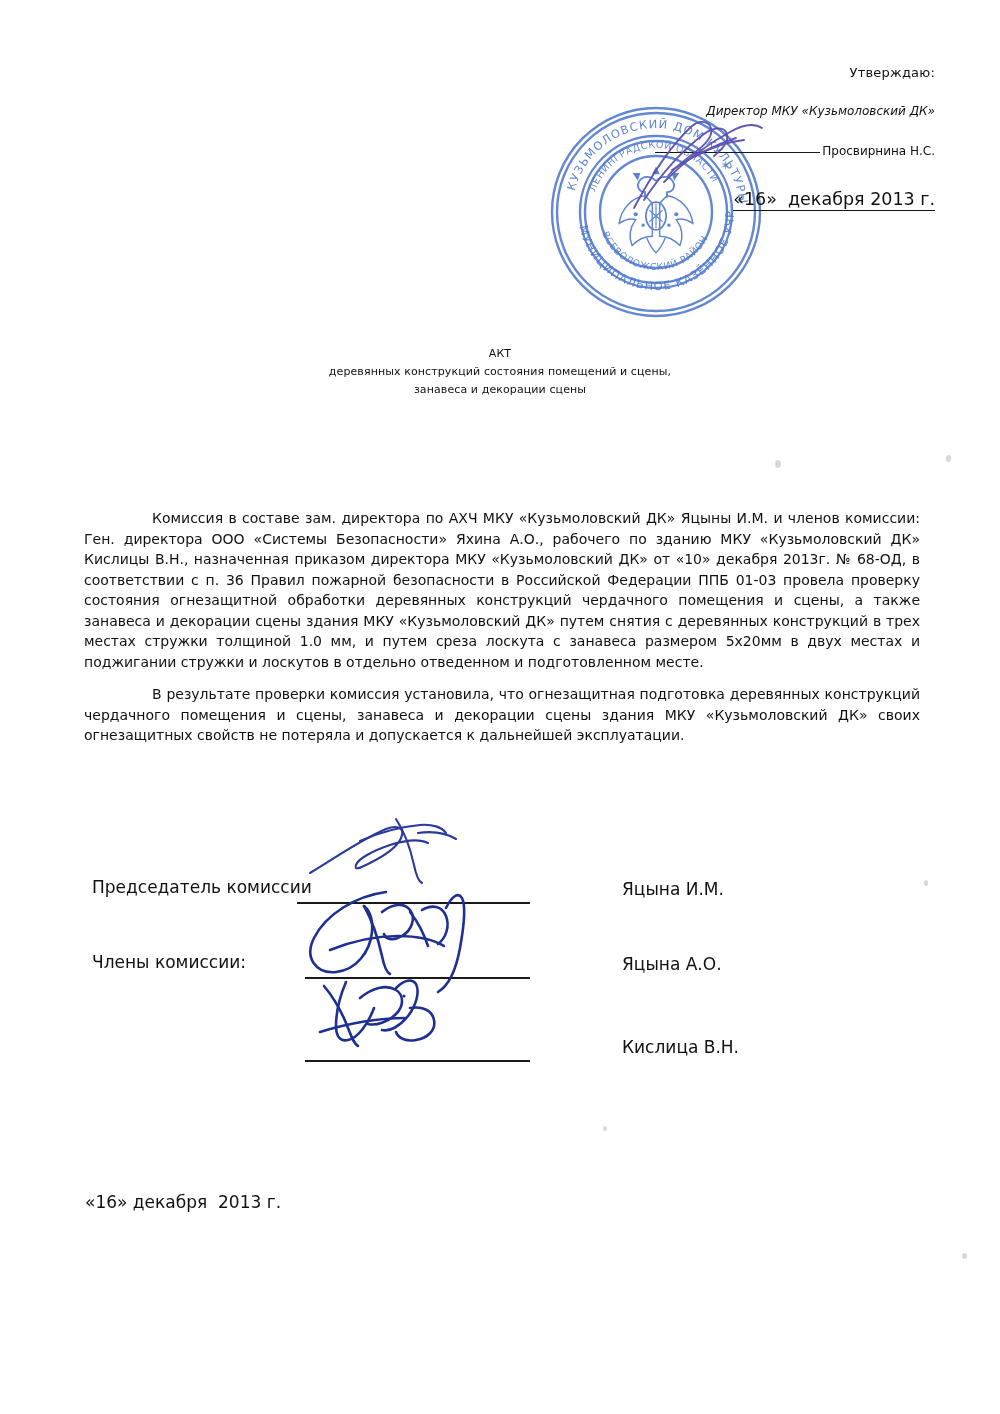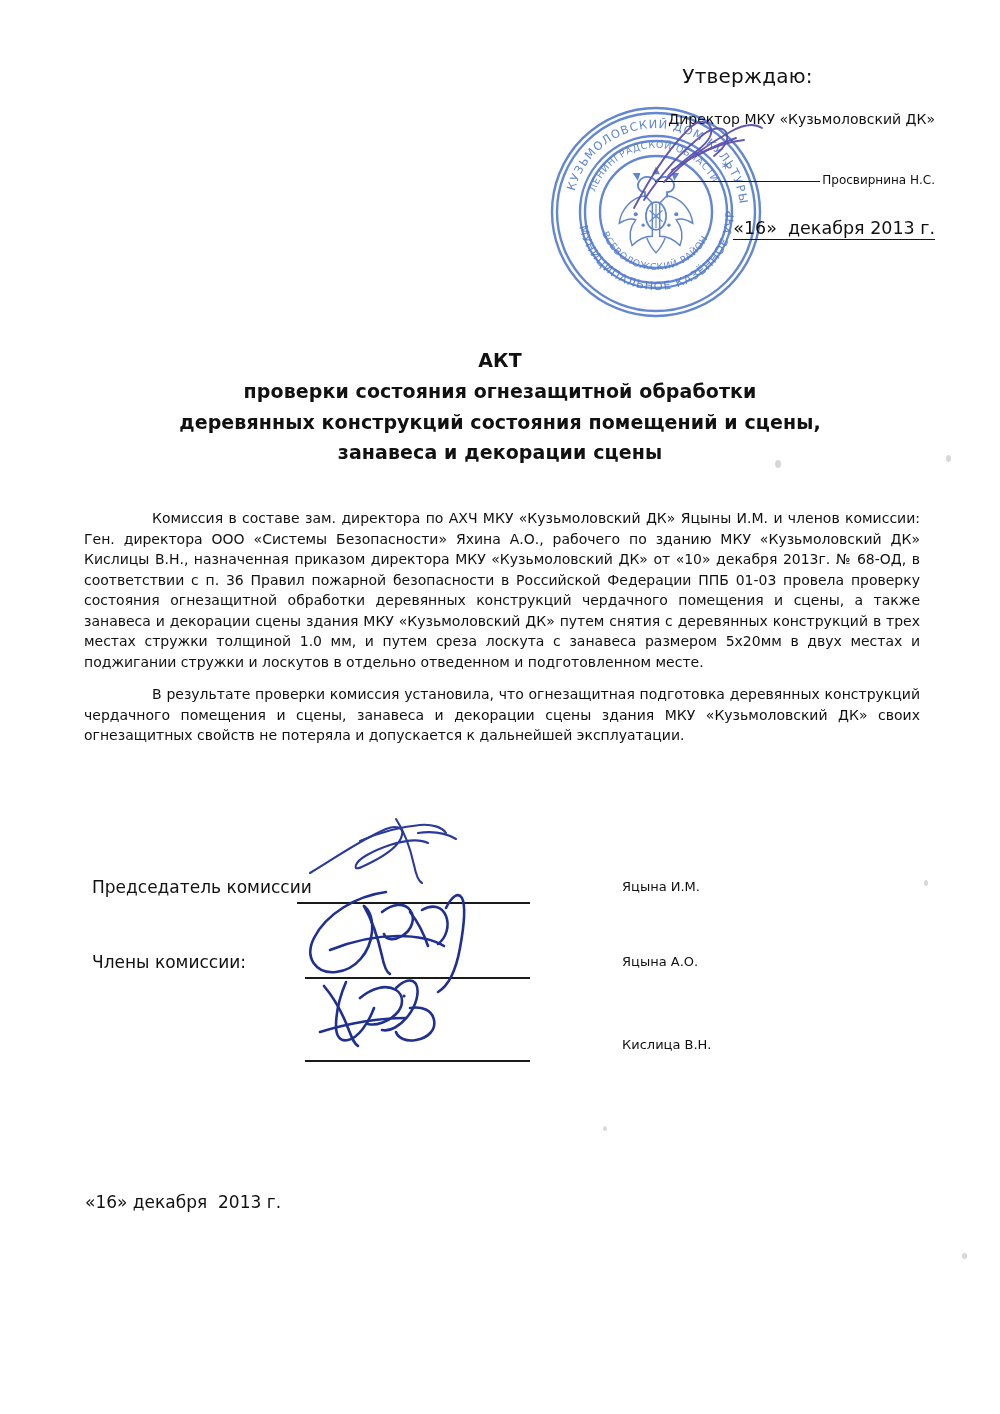--- a/index.html
+++ b/index.html
@@ -27,30 +27,30 @@
     left: 560px;
     top: 66px;
     width: 375px;
     text-align: right;
     font-size: 17.5px;
     line-height: 1.0;
     z-index: 4;
   }
   .approval-word {
     display: block;
-    font-size: 20px;
+    font-size: 13px;
     letter-spacing: 0.2px;
     margin-bottom: 26px;
-    text-align: center;
   }
   .approval-position {
     display: block;
-    font-size: 14px;
+    font-size: 12px;
     white-space: nowrap;
-    margin-bottom: 48px;
+    margin-bottom: 28px;
+    font-style: italic;
   }
   .sign-row {
     display: block;
     white-space: nowrap;
     margin-bottom: 34px;
     font-size: 12px;
   }
   .sign-rule {
     display: inline-block;
     width: 165px;
@@ -89,22 +89,22 @@
   }
   .director-signature svg { display:block; width:100%; height:100%; }
 
   
   .doc-title {
     position: absolute;
     left: 100px;
     top: 345px;
     width: 800px;
     text-align: center;
-    font-weight: bold;
-    font-size: 19px;
+    font-weight: normal;
+    font-size: 11px;
     line-height: 1.62;
     letter-spacing: 0.1px;
   }
   .doc-title span { display: block; }
 
   
   .body-text {
     position: absolute;
     left: 84px;
     top: 508px;
@@ -140,21 +140,21 @@
     top: 0;
     font-size: 17px;
     white-space: nowrap;
   }
   .sig-line {
     position: absolute;
     border-bottom: 2.1px solid #1a1a1a;
   }
   .sig-name {
     position: absolute;
-    font-size: 13px;
+    font-size: 17px;
     white-space: nowrap;
   }
 
   .sig-scribble {
     position: absolute;
     z-index: 6;
     pointer-events: none;
   }
   .sig-scribble svg { display: block; width: 100%; height: 100%; }
 
@@ -247,21 +247,20 @@
         <path d="M18,88 C34,64 54,40 78,22 C86,16 96,14 100,20 C104,27 98,36 88,44"></path>
         <path d="M38,70 C56,52 78,34 104,20 C116,13 128,11 136,16"></path>
         <path d="M46,58 C64,46 86,34 110,26"></path>
         <path d="M70,44 C84,36 100,30 118,28"></path>
       </g>
     </svg>
   </div>
 
   <div class="doc-title">
     <span>АКТ</span>
-    <span>проверки состояния огнезащитной обработки</span>
     <span>деревянных конструкций состояния помещений и сцены,</span>
     <span>занавеса и декорации сцены</span>
   </div>
 
   <div class="body-text">
     <p>Комиссия в составе зам. директора по АХЧ МКУ «Кузьмоловский ДК» Яцыны И.М. и членов комиссии: Ген. директора ООО «Системы Безопасности» Яхина А.О., рабочего по зданию МКУ «Кузьмоловский ДК» Кислицы В.Н., назначенная приказом директора МКУ «Кузьмоловский ДК» от «10» декабря 2013г. № 68-ОД, в соответствии с п. 36 Правил пожарной безопасности в Российской Федерации ППБ 01-03 провела проверку состояния огнезащитной обработки деревянных конструкций чердачного помещения и сцены, а также занавеса и декорации сцены здания МКУ «Кузьмоловский ДК» путем снятия с деревянных конструкций  в трех местах стружки толщиной 1.0 мм, и путем среза лоскута с занавеса размером 5х20мм в двух местах и поджигании стружки и лоскутов в отдельно отведенном и подготовленном месте.</p>
     <p>В результате проверки комиссия установила, что огнезащитная подготовка деревянных конструкций чердачного помещения и сцены, занавеса и декорации сцены здания МКУ «Кузьмоловский ДК» своих огнезащитных свойств не потеряла и допускается к дальнейшей эксплуатации.</p>
   </div>
 
   <div class="sig-block">

